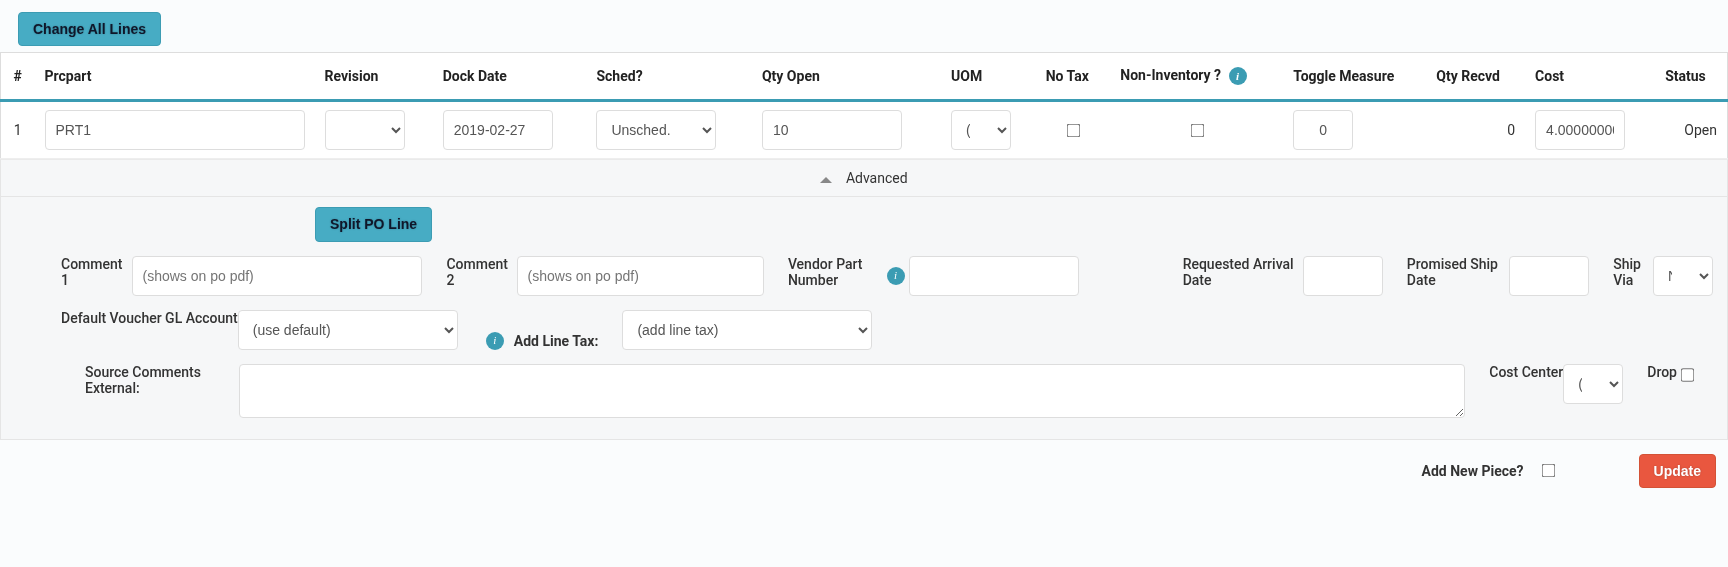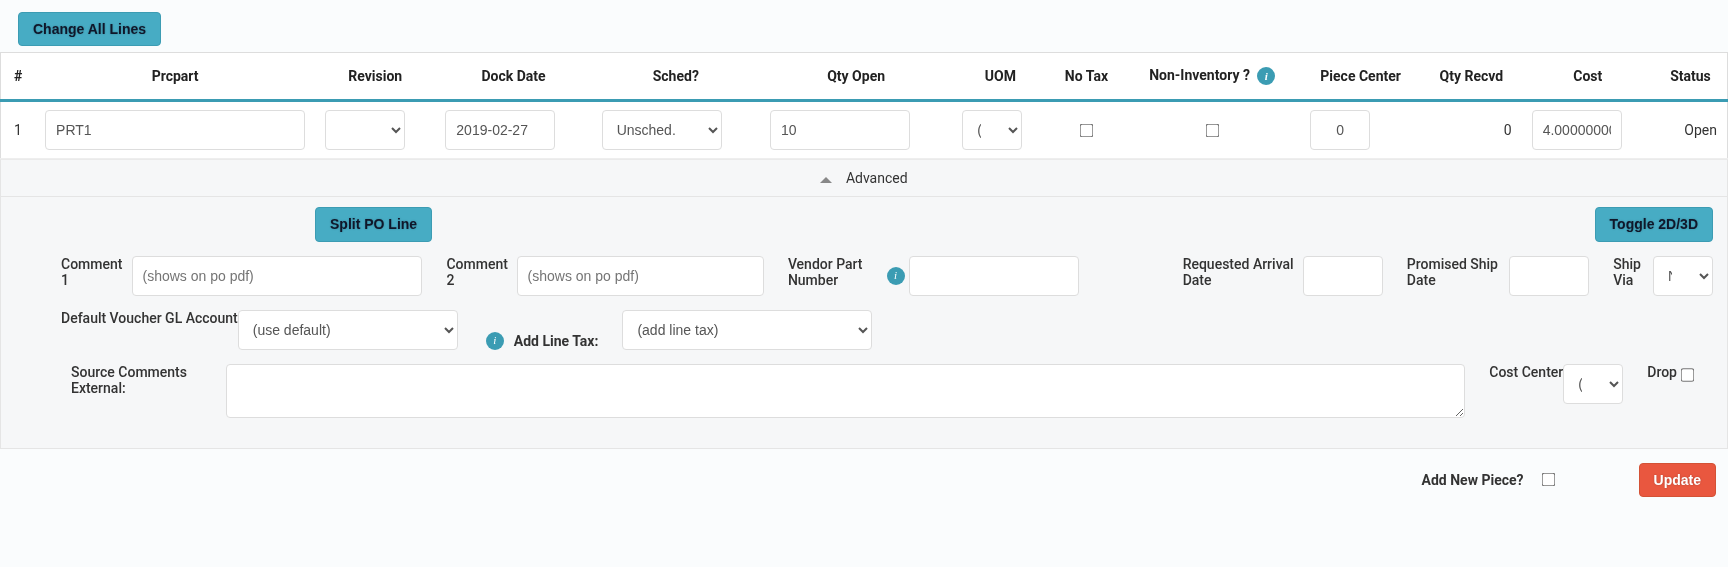--- a/index.html
+++ b/index.html
@@ -35,21 +35,21 @@
   }
   .topbar {
     padding: 6px 10px 6px 18px;
   }
   table.lines {
     width: 100%;
     border-collapse: collapse;
     background: #fff;
   }
   table.lines th {
-    text-align: center;
+    text-align: left;
     font-weight: 700;
     color: #222;
     padding: 14px 10px;
     border-top: 1px solid #ddd;
     border-bottom: 3px solid #3b9cb3;
     background: #fff;
     font-size: 14px;
   }
   table.lines th:first-child, table.lines td:first-child { text-align:center; border-left:1px solid #ddd; }
   table.lines th:last-child, table.lines td:last-child { border-right:1px solid #ddd; }
@@ -86,21 +86,21 @@
   }
   .advanced-bar .caret-up {
     display:inline-block; width:0;height:0;
     border-left:6px solid transparent;border-right:6px solid transparent;
     border-bottom:6px solid #888; margin-right:10px; vertical-align: middle;
   }
   .panel {
     background:#f6f7f8;
     border:1px solid #e5e5e5;
     border-top:none;
-    padding: 10px 14px 30px 14px;
+    padding: 10px 14px 21px 14px;
   }
   .row { display:flex; gap:24px; align-items:flex-end; flex-wrap: nowrap; }
   .row + .row { margin-top: 14px; }
   .row .actions-row { display:flex; justify-content:space-between; width:100%; align-items:center;}
   .group { display:flex; flex-direction:row; }
   .group label { font-size:14px; color:#333; margin-bottom:6px; font-weight:500;}
   .source-area { flex:1; }
   textarea.form-control { height: 54px; resize: vertical; width:100%; }
   .info-icon {
     display:inline-flex; align-items:center; justify-content:center;
@@ -131,21 +131,21 @@
       <th>Revision</th>
       <th>Dock Date</th>
       <th>Sched?</th>
       <th>Qty Open</th>
       <th>UOM</th>
       <th>No Tax</th>
       <th>
         <span>Non-Inventory ?</span>
         <span class="info-icon inline">i</span>
       </th>
-      <th>Piece Center</th>
+      <th>Toggle Measure</th>
       <th>Qty Recvd</th>
       <th>Cost</th>
       <th>Status</th>
     </tr>
   </thead>
   <tbody>
     <tr>
       <td>1</td>
       <td style="width:280px;"><input class="form-control w260" value="PRT1" style=""></td>
       <td><select class="form-control w80"></select></td>
@@ -169,21 +169,20 @@
 </div>
 
 <div class="panel">
   <div class="row">
     <div class="actions-row">
       <div style="width:300px;"></div>
       <div style="flex:0 0 auto;">
         <button class="btn btn-teal">Split PO Line</button>
       </div>
       <div style="flex:1;"></div>
-      <button class="btn btn-teal">Toggle 2D/3D</button>
     </div>
   </div>
 
   <div class="row">
     <div class="group" style="margin-left:46px;">
       <label>Comment 1</label>
       <input class="form-control w300" placeholder="(shows on po pdf)" style="">
     </div>
     <div class="group">
       <label>Comment 2</label>
@@ -216,21 +215,21 @@
       <select class="form-control" style="width:220px;"><option>(use default)</option></select>
     </div>
     <div style="display:flex;align-items:center;gap:10px;">
       <span class="info-icon">i</span>
       <label style="font-weight:700;">Add Line Tax:</label>
     </div>
     <select class="form-control" style="width:250px;"><option>(add line tax)</option></select>
   </div>
 
   <div class="row" style="align-items:flex-start;">
-    <div class="group source-area" style="margin-left:56px;">
+    <div class="group source-area" style="margin-left:70px;">
       <label>Source Comments External:</label>
       <textarea class="form-control" style=""></textarea>
     </div>
     <div class="group">
       <label>Cost Center</label>
       <select class="form-control w60"><option>(Select)</option></select>
     </div>
     <div class="group" style="margin-left:auto; margin-right:16px;">
       <label>Drop</label>
       <input type="checkbox" style="">

